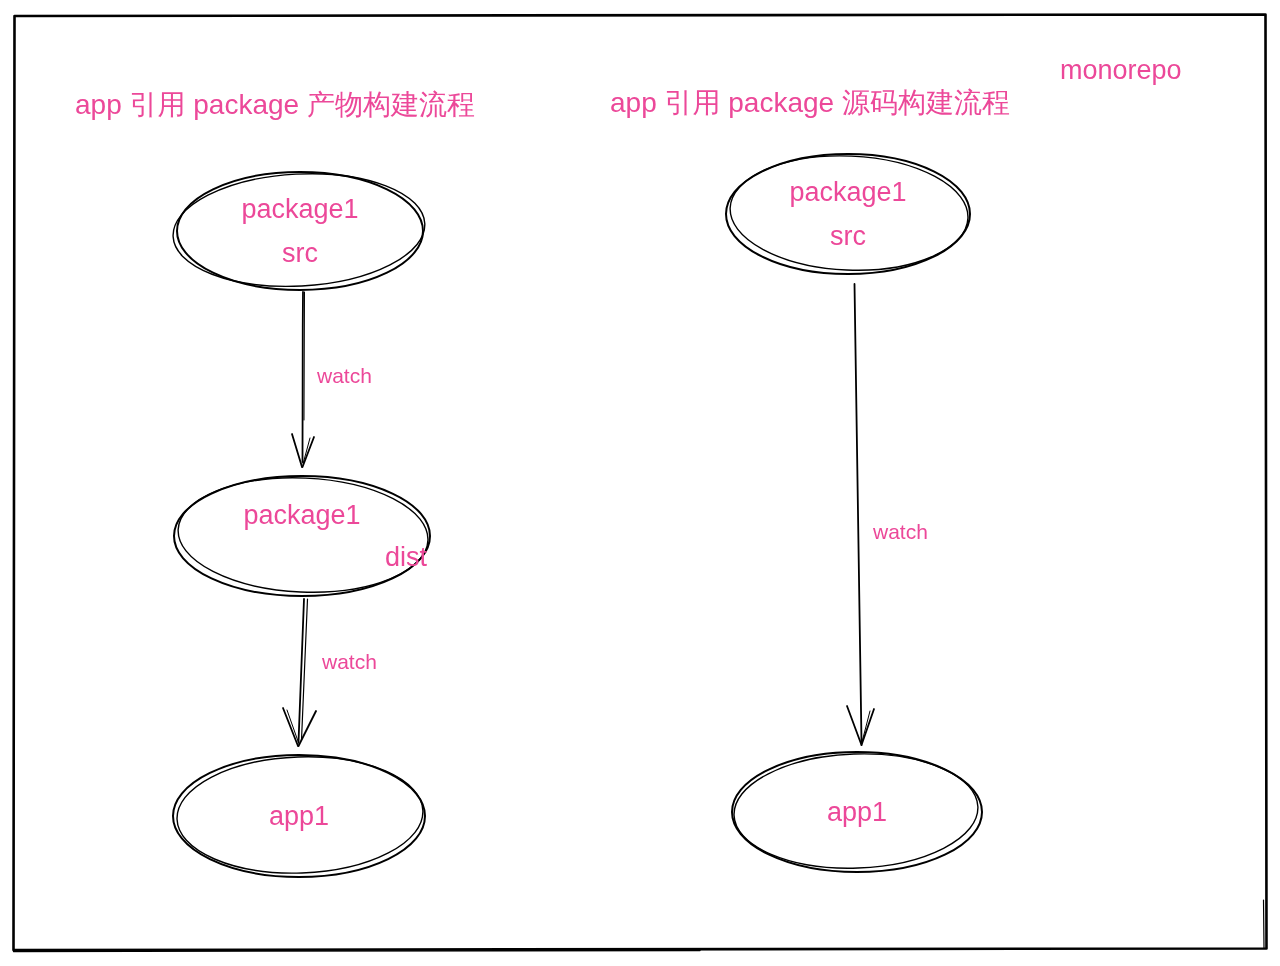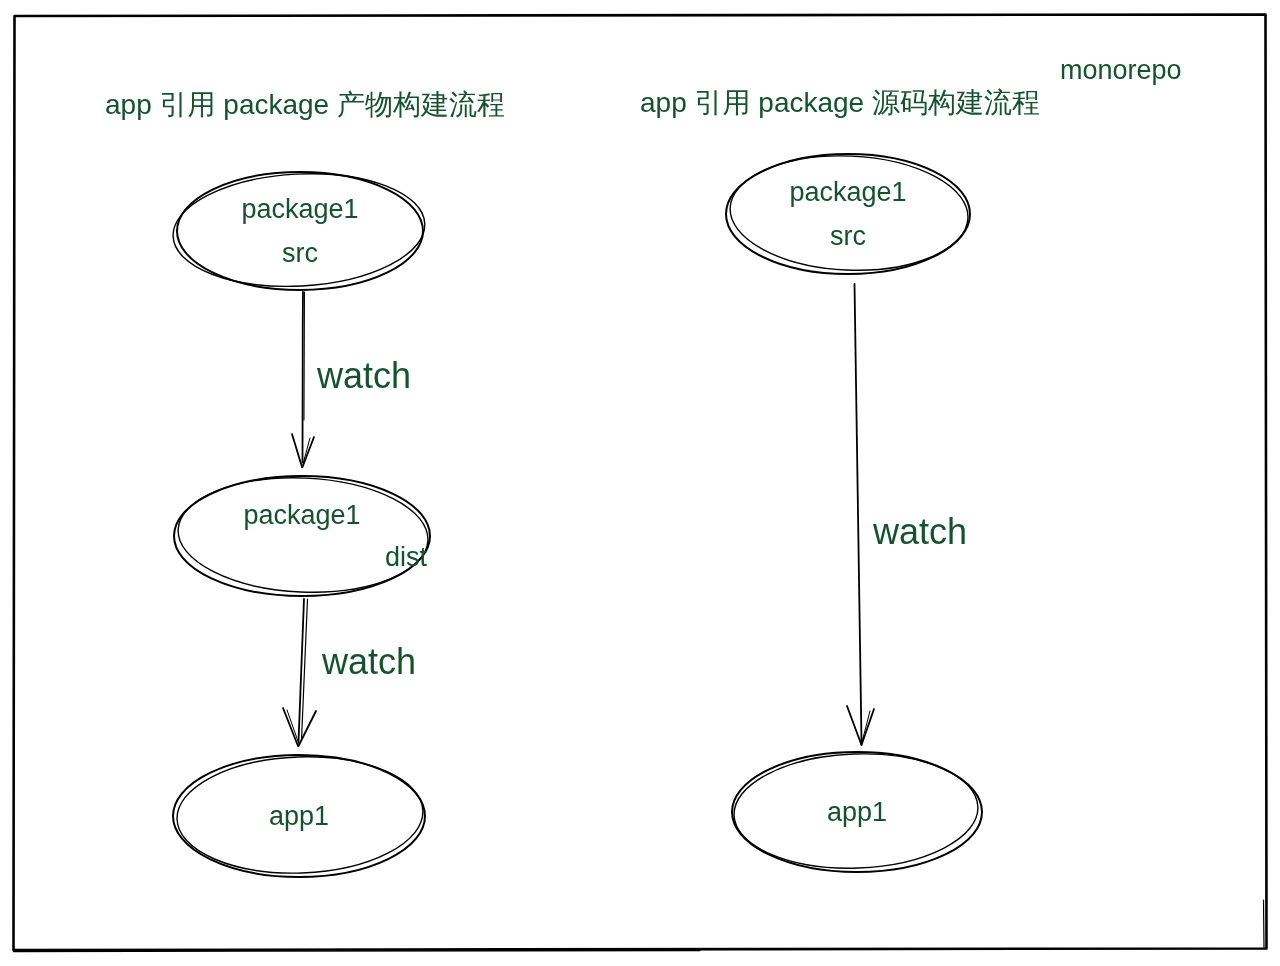--- a/index.html
+++ b/index.html
@@ -21,40 +21,39 @@
     left: 0;
     top: 0;
     width: 1280px;
     height: 966px;
     z-index: 0;
   }
   .txt {
     position: absolute;
     z-index: 1;
     white-space: nowrap;
-    color: #14532d;
+    color: #ec4899;
   }
   .title {
     font-size: 28px;
     line-height: 34px;
     width: 460px;
-    text-align: center;
   }
   .corner-label {
     font-size: 27px;
     line-height: 32px;
   }
   .node-line {
     font-size: 27px;
     line-height: 34px;
     width: 250px;
     text-align: center;
   }
   .edge-label {
-    font-size: 36px;
+    font-size: 21px;
     line-height: 34px;
   }
   .stroke {
     stroke: #000000;
     fill: none;
     stroke-linecap: round;
     stroke-linejoin: round;
   }
   .shape-fill {
     fill: #ffffff;

